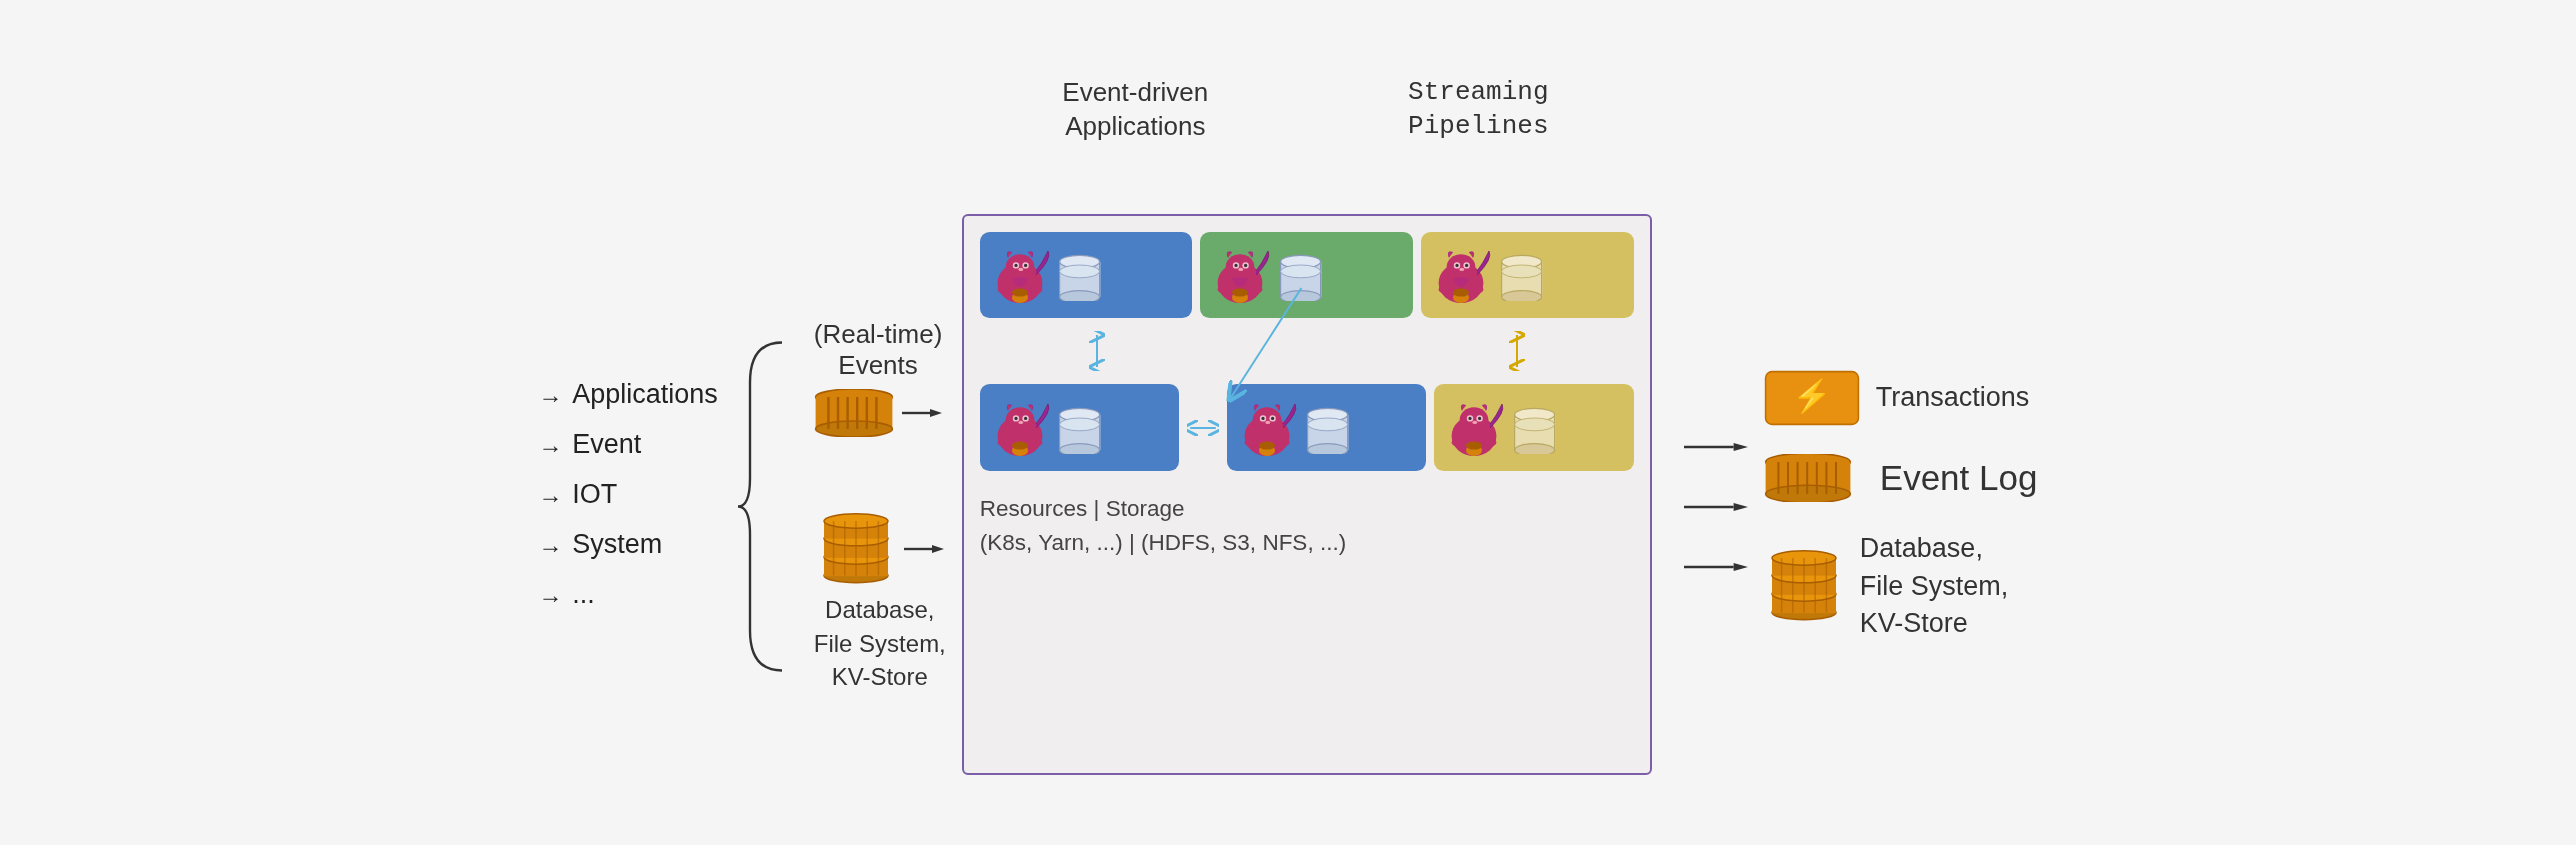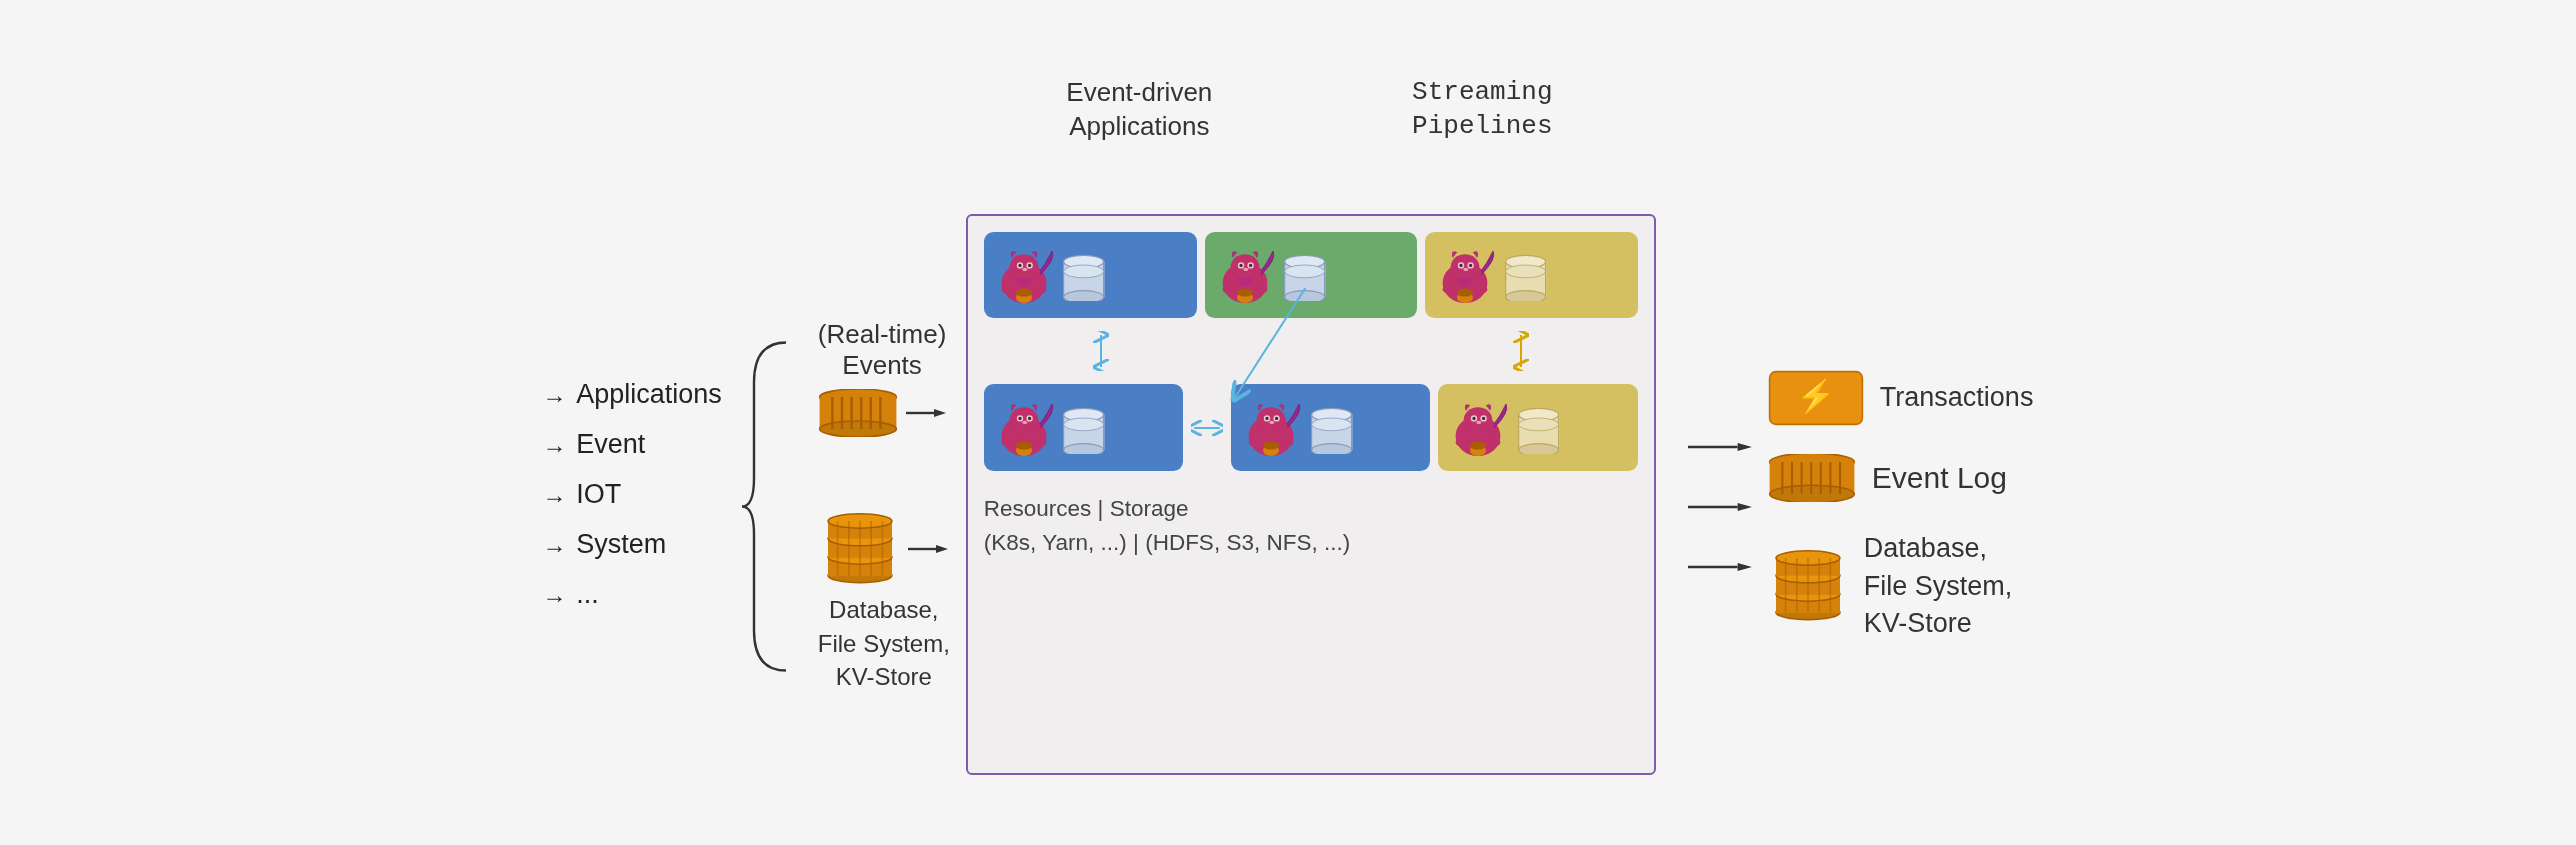--- a/index.html
+++ b/index.html
@@ -450,21 +450,21 @@
         <rect x="2" y="10" width="106" height="40" fill="#d4820a" stroke="none"></rect>
         <ellipse cx="55" cy="50" rx="53" ry="11" fill="#c07808" stroke="#a85e00" stroke-width="2"></ellipse>
         <line x1="18" y1="10" x2="18" y2="50" stroke="#a85e00" stroke-width="2.5"></line>
         <line x1="30" y1="10" x2="30" y2="50" stroke="#a85e00" stroke-width="2.5"></line>
         <line x1="42" y1="10" x2="42" y2="50" stroke="#a85e00" stroke-width="2.5"></line>
         <line x1="54" y1="10" x2="54" y2="50" stroke="#a85e00" stroke-width="2.5"></line>
         <line x1="66" y1="10" x2="66" y2="50" stroke="#a85e00" stroke-width="2.5"></line>
         <line x1="78" y1="10" x2="78" y2="50" stroke="#a85e00" stroke-width="2.5"></line>
         <line x1="90" y1="10" x2="90" y2="50" stroke="#a85e00" stroke-width="2.5"></line>
       </svg>
-      <span style="font-size:30px; color:#333;">Event Log</span>
+      <span style="font-size:35px; color:#333;margin-left:12px;">Event Log</span>
     </div>
 
     <div style="display:flex; align-items:center; gap:16px;">
       <svg width="80" height="72" viewBox="0 0 100 90">
         <ellipse cx="50" cy="78" rx="40" ry="9" fill="#c07808" stroke="#a85e00" stroke-width="2"></ellipse>
         <rect x="10" y="55" width="80" height="24" fill="#d4820a" stroke="none"></rect>
         <ellipse cx="50" cy="55" rx="40" ry="9" fill="#e8950c" stroke="#a85e00" stroke-width="2"></ellipse>
         <rect x="10" y="32" width="80" height="24" fill="#d4820a" stroke="none"></rect>
         <ellipse cx="50" cy="32" rx="40" ry="9" fill="#e8950c" stroke="#a85e00" stroke-width="2"></ellipse>
         <rect x="10" y="10" width="80" height="22" fill="#d4820a" stroke="none"></rect>

